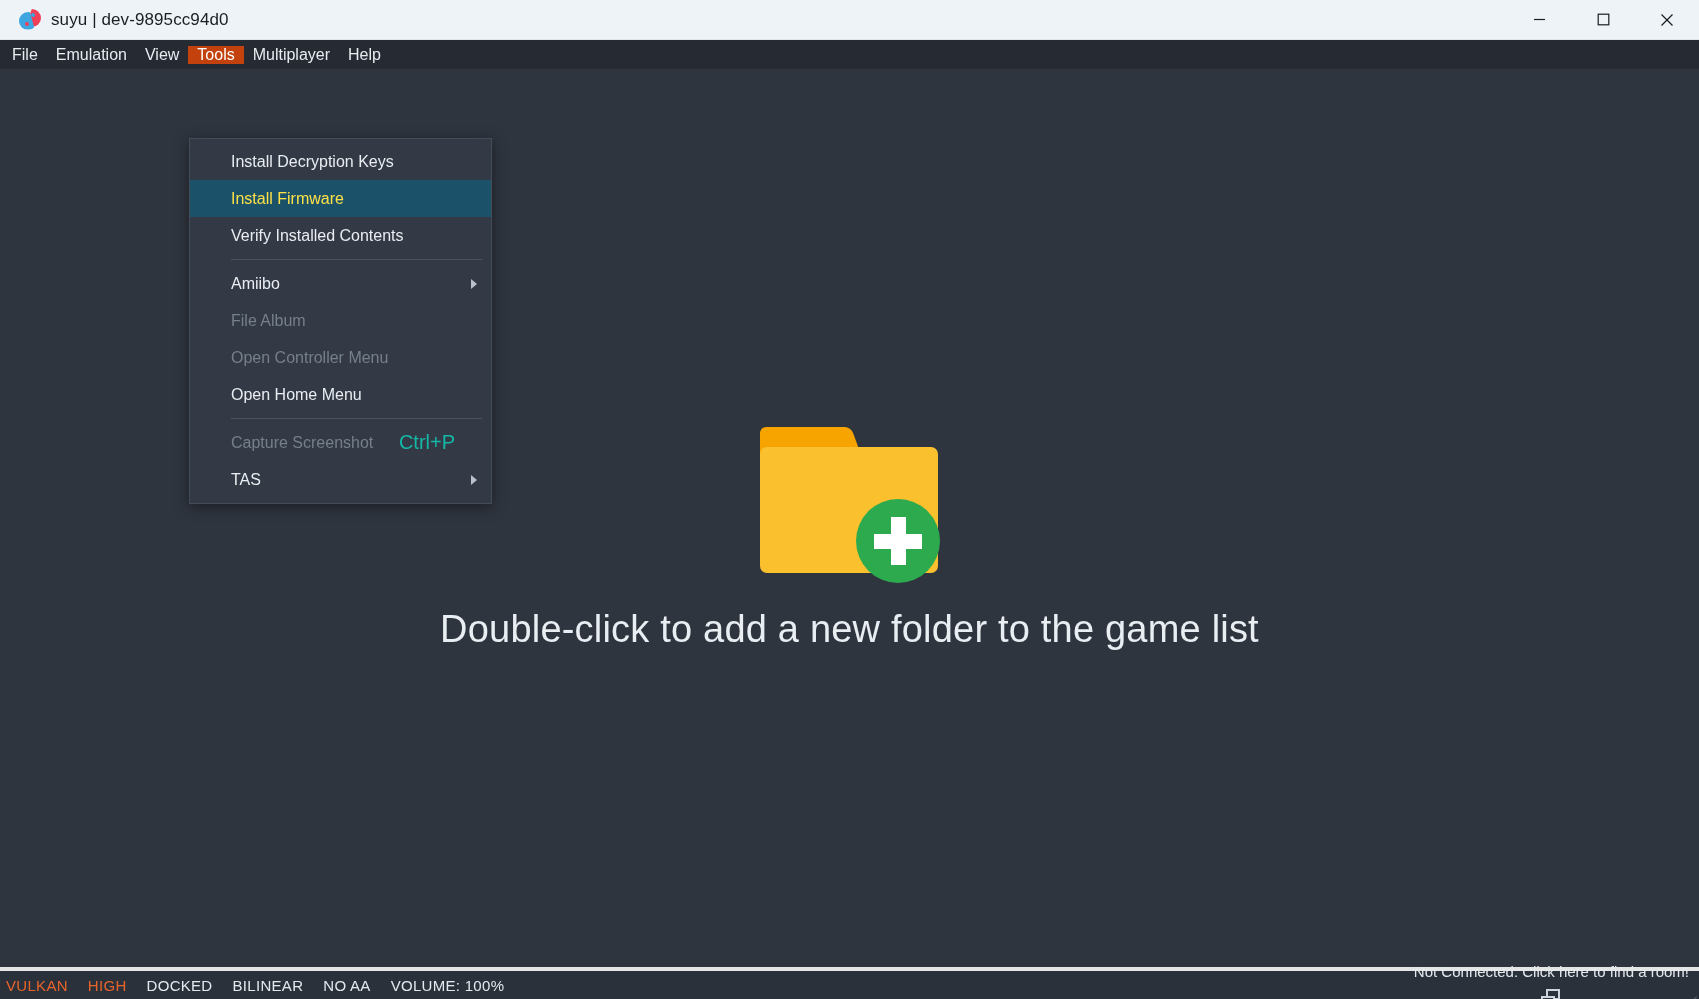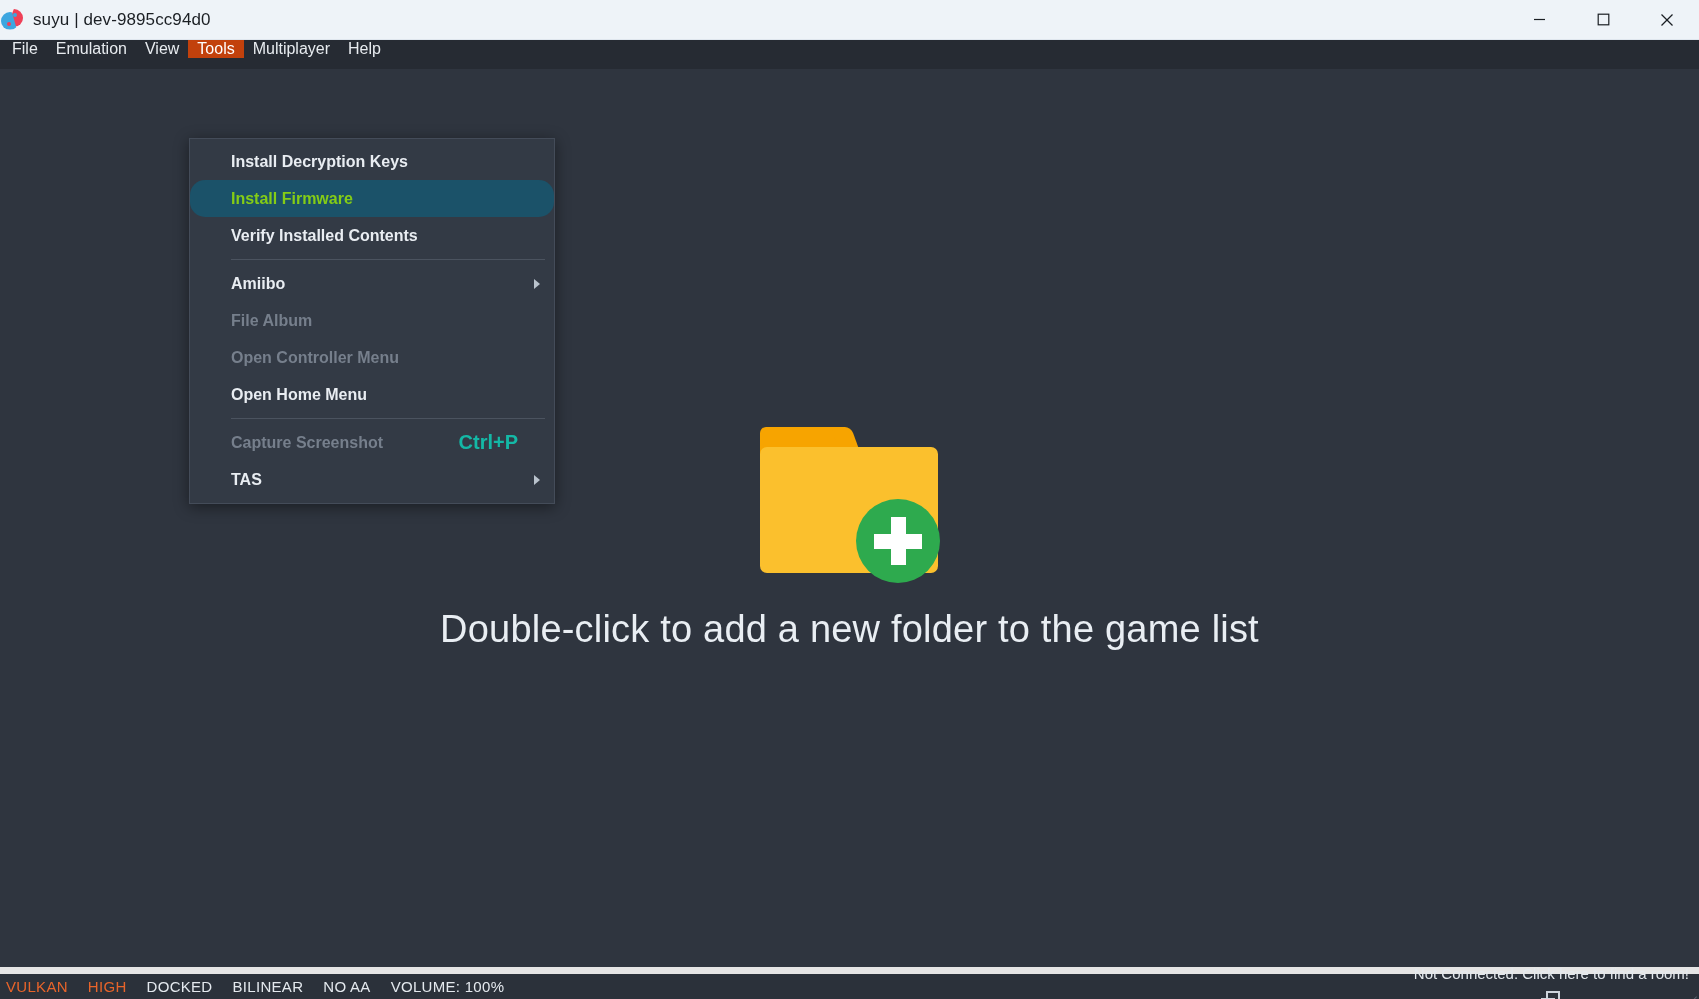--- a/index.html
+++ b/index.html
@@ -27,21 +27,21 @@
     min-height: 40px;
     background: #eef3f8;
     display: flex;
     align-items: center;
     position: relative;
     border-bottom: 1px solid #dfe6ee;
   }
   .titlebar-left {
     display: flex;
     align-items: center;
-    padding-left: 0;
+    padding-left: 18px;
     gap: 9px;
   }
   .app-logo {
     width: 24px;
     height: 24px;
     position: relative;
     flex: 0 0 auto;
   }
   .app-logo .half-red {
     position: absolute;
@@ -93,21 +93,21 @@
     color: #1b1f24;
   }
   .win-btn svg { display: block; }
 
   
   .menubar {
     height: 29px;
     min-height: 29px;
     background: #262b33;
     display: flex;
-    align-items: flex-start;
+    align-items: center;
     padding-left: 3px;
     position: relative;
     z-index: 40;
   }
   .menubar-item {
     display: flex;
     align-items: center;
     padding: 0 9px;
     font-size: 16px;
     color: #e8ecf0;
@@ -191,43 +191,41 @@
     font-weight: 400;
     letter-spacing: 0.2px;
     white-space: nowrap;
   }
 
   
   .dropdown {
     position: absolute;
     left: 189px;
     top: 69px;
-    width: 366px;
+    width: 303px;
     background: #333a45;
     border: 1px solid #444c59;
     box-shadow: 0 3px 14px rgba(0,0,0,0.45);
     padding: 4px 0 5px 0;
     z-index: 60;
     font-size: 16px;
-    font-weight: bold;
   }
   .menu-item {
     height: 37px;
     display: flex;
     align-items: center;
     padding: 0 14px 0 41px;
     color: #e9edf2;
     white-space: nowrap;
     position: relative;
     cursor: default;
   }
   .menu-item.highlighted {
     background: #1b5269;
-    color: #84cc16;
-    border-radius: 15px;
+    color: #fde047;
   }
   .menu-item.disabled {
     color: #767f8c;
   }
   .menu-item .shortcut {
     margin-left: auto;
     font-size: 20px;
     color: #14b8a6;
     padding-right: 22px;
     text-align: center;
@@ -246,21 +244,21 @@
   }
 
   
   .statusbar {
     height: 32px;
     min-height: 32px;
     background: #2b313a;
     display: flex;
     align-items: center;
     padding: 0 10px 0 6px;
-    border-top: 7px solid #e5e5e5;
+    border-top: 4px solid #e5e5e5;
     font-size: 15px;
     position: relative;
     z-index: 10;
   }
   .status-left {
     display: flex;
     align-items: center;
     gap: 20px;
   }
   .status-chip {

